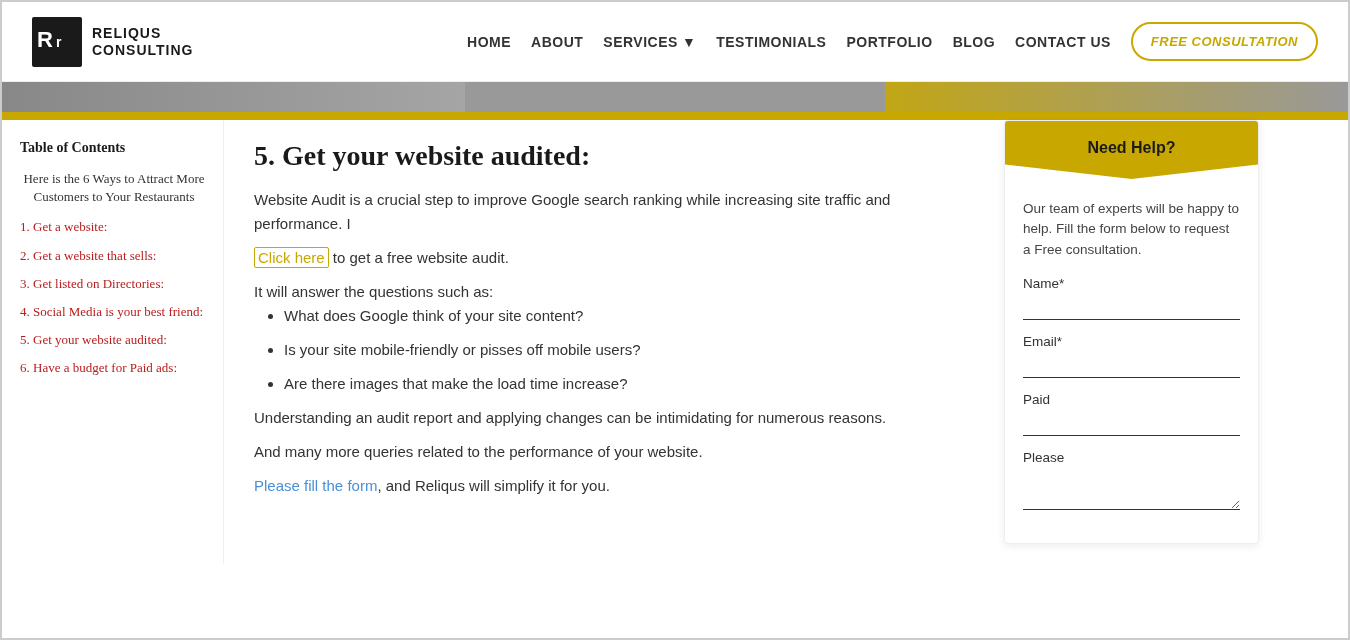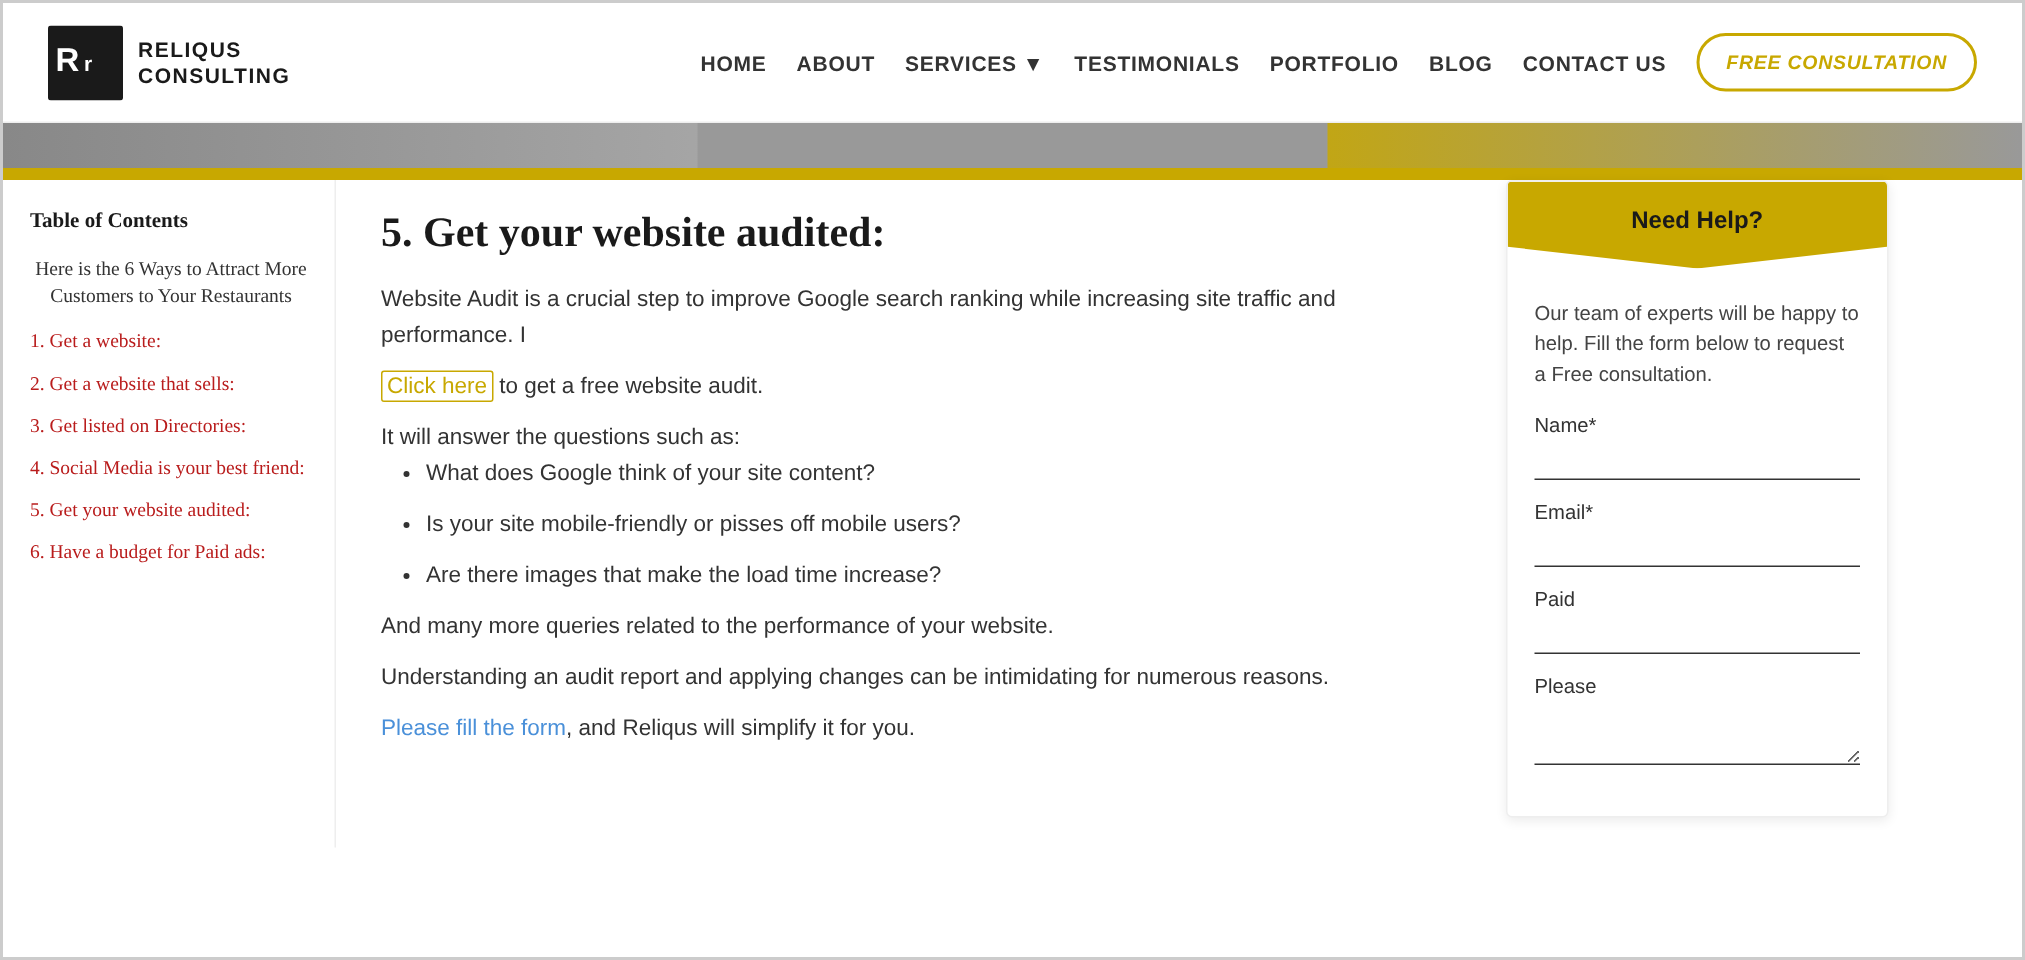--- a/index.html
+++ b/index.html
@@ -346,23 +346,23 @@
     </p>
 
     <p class="questions-intro">It will answer the questions such as:</p>
 
     <ul class="bullet-list">
       <li class="bullet-item">What does Google think of your site content?</li>
       <li class="bullet-item">Is your site mobile-friendly or pisses off mobile users?</li>
       <li class="bullet-item">Are there images that make the load time increase?</li>
     </ul>
 
+    <p class="content-para-bottom">Understanding an audit report and applying changes can be intimidating for numerous reasons.</p>
+
     <p class="content-para-bottom">And many more queries related to the performance of your website.</p>
-
-    <p class="content-para-bottom">Understanding an audit report and applying changes can be intimidating for numerous reasons.</p>
 
     <p class="content-para-bottom">
       <a class="please-fill-link">Please fill the form</a><span>, and Reliqus will simplify it for you.</span>
     </p>
   </main>
 
   <aside class="right-sidebar">
     <div class="need-help-box">
       <div class="need-help-header">
         <div class="need-help-title">Need Help?</div>

